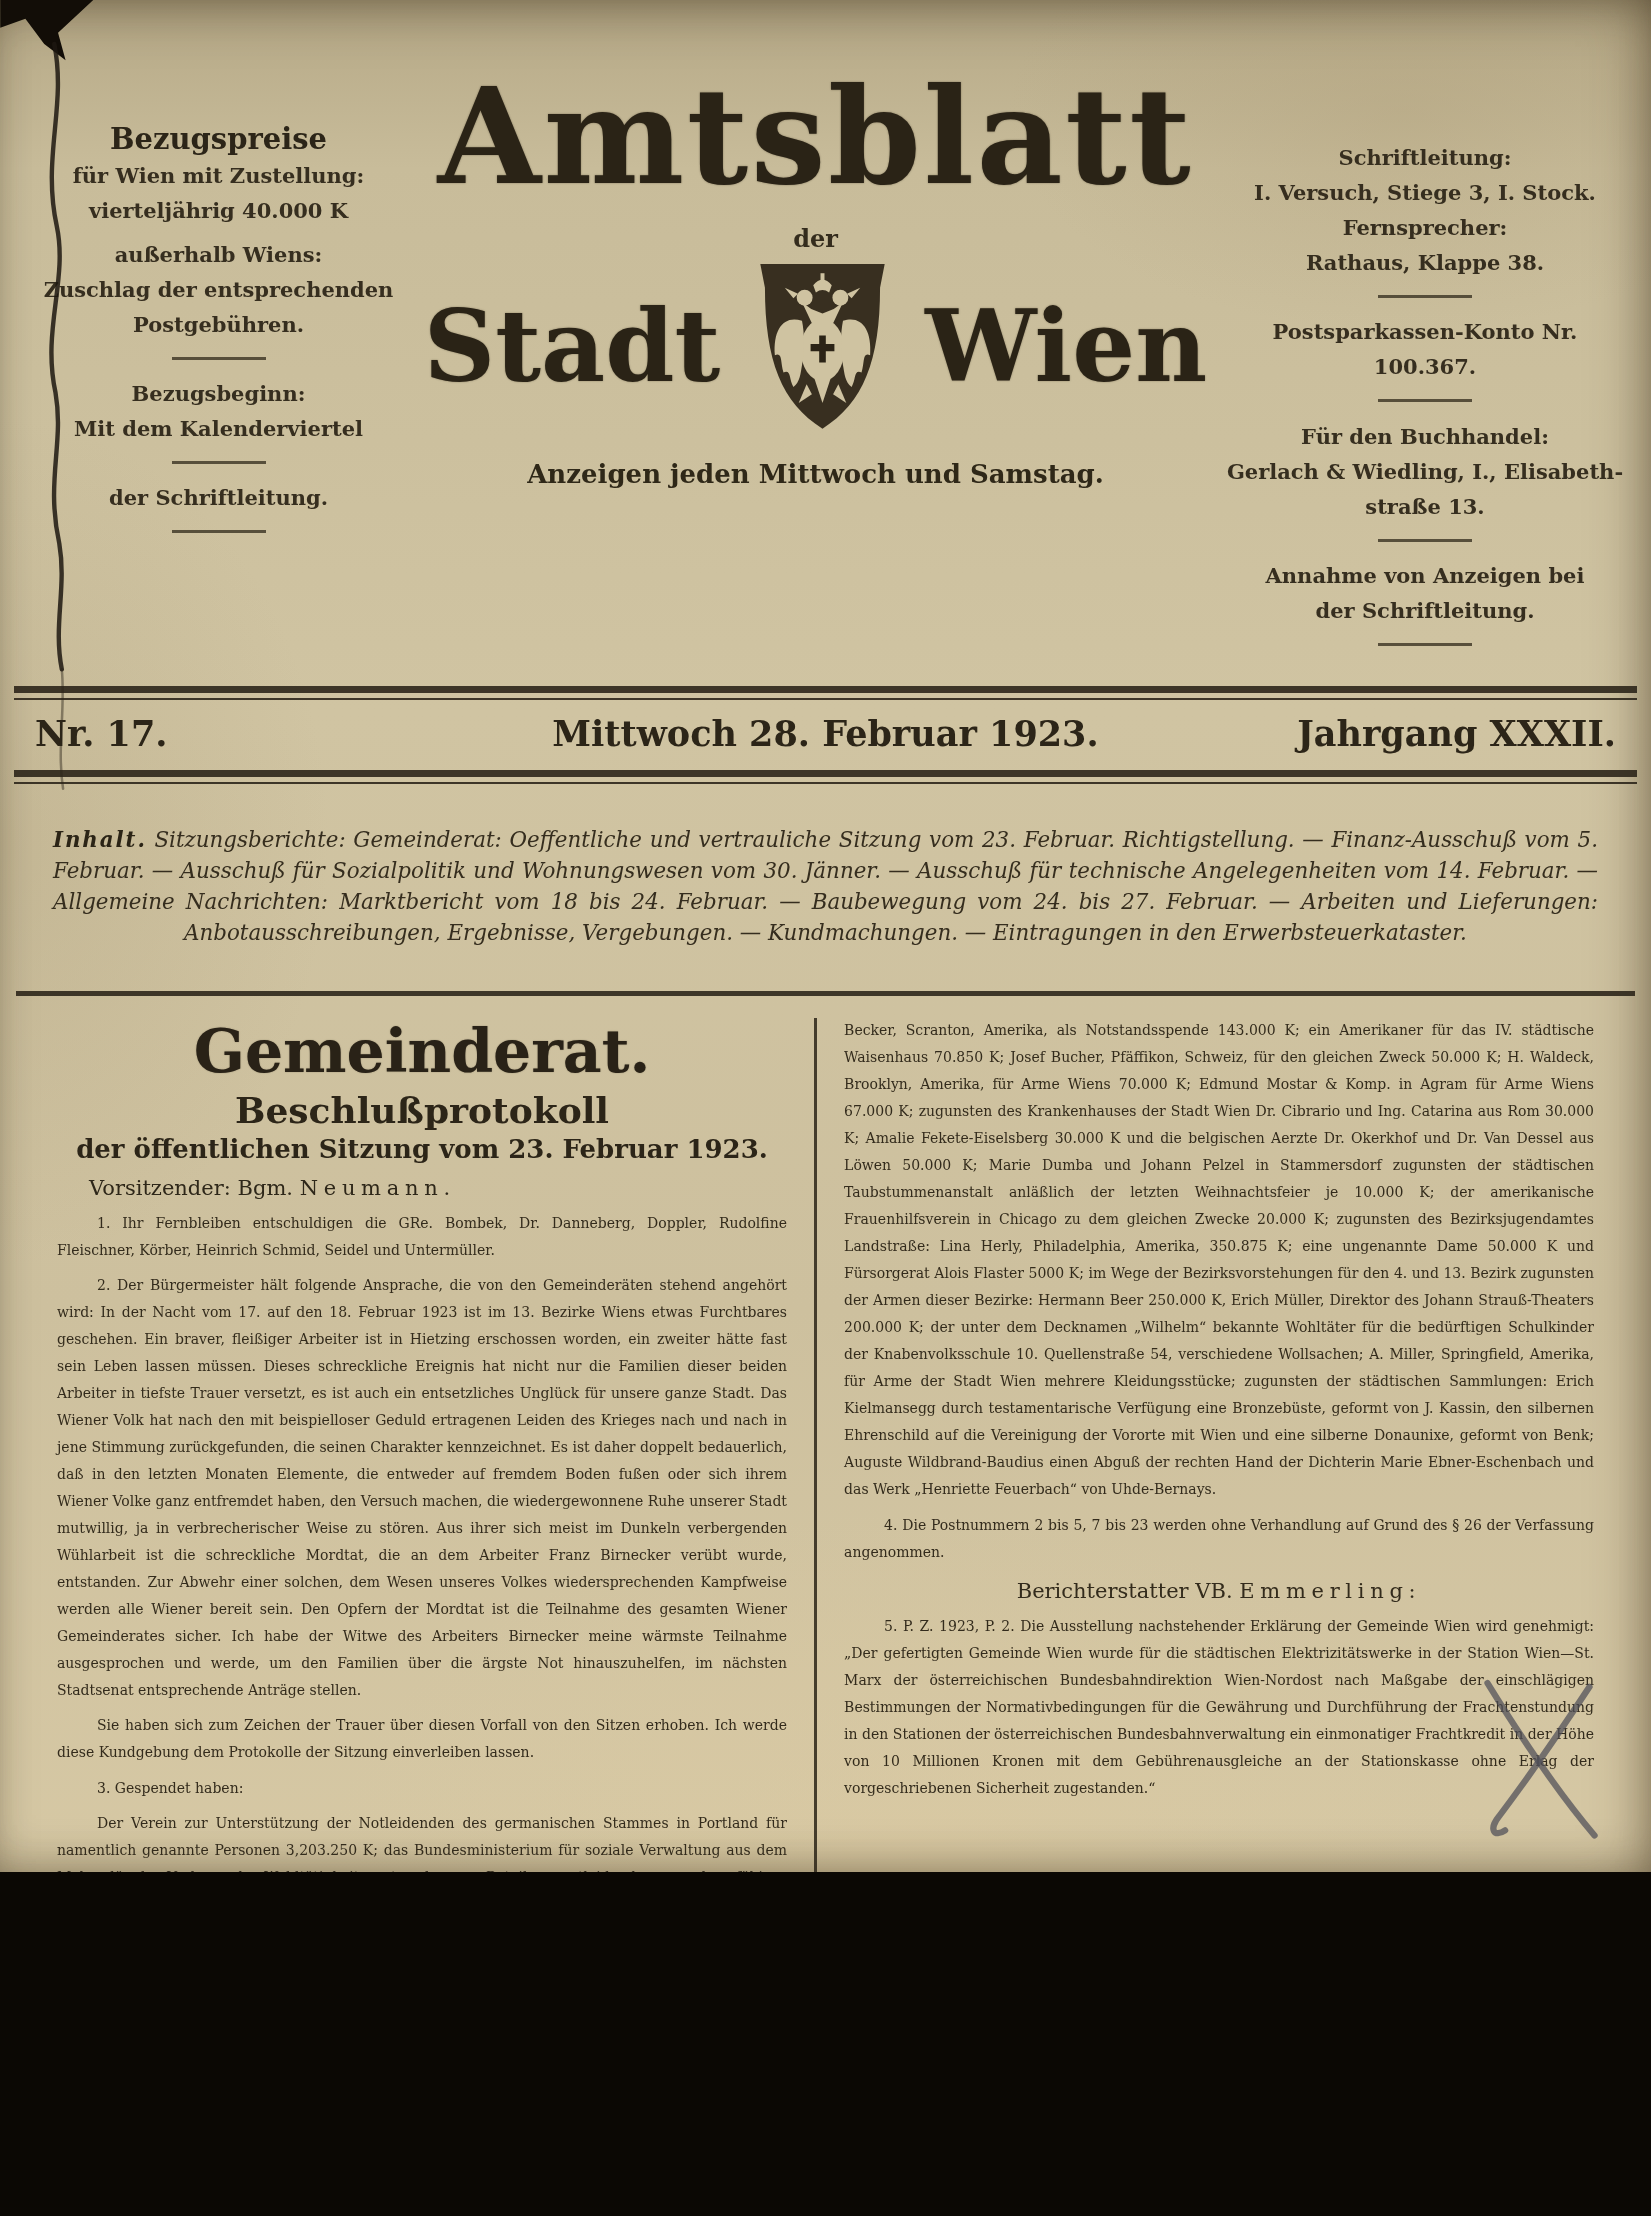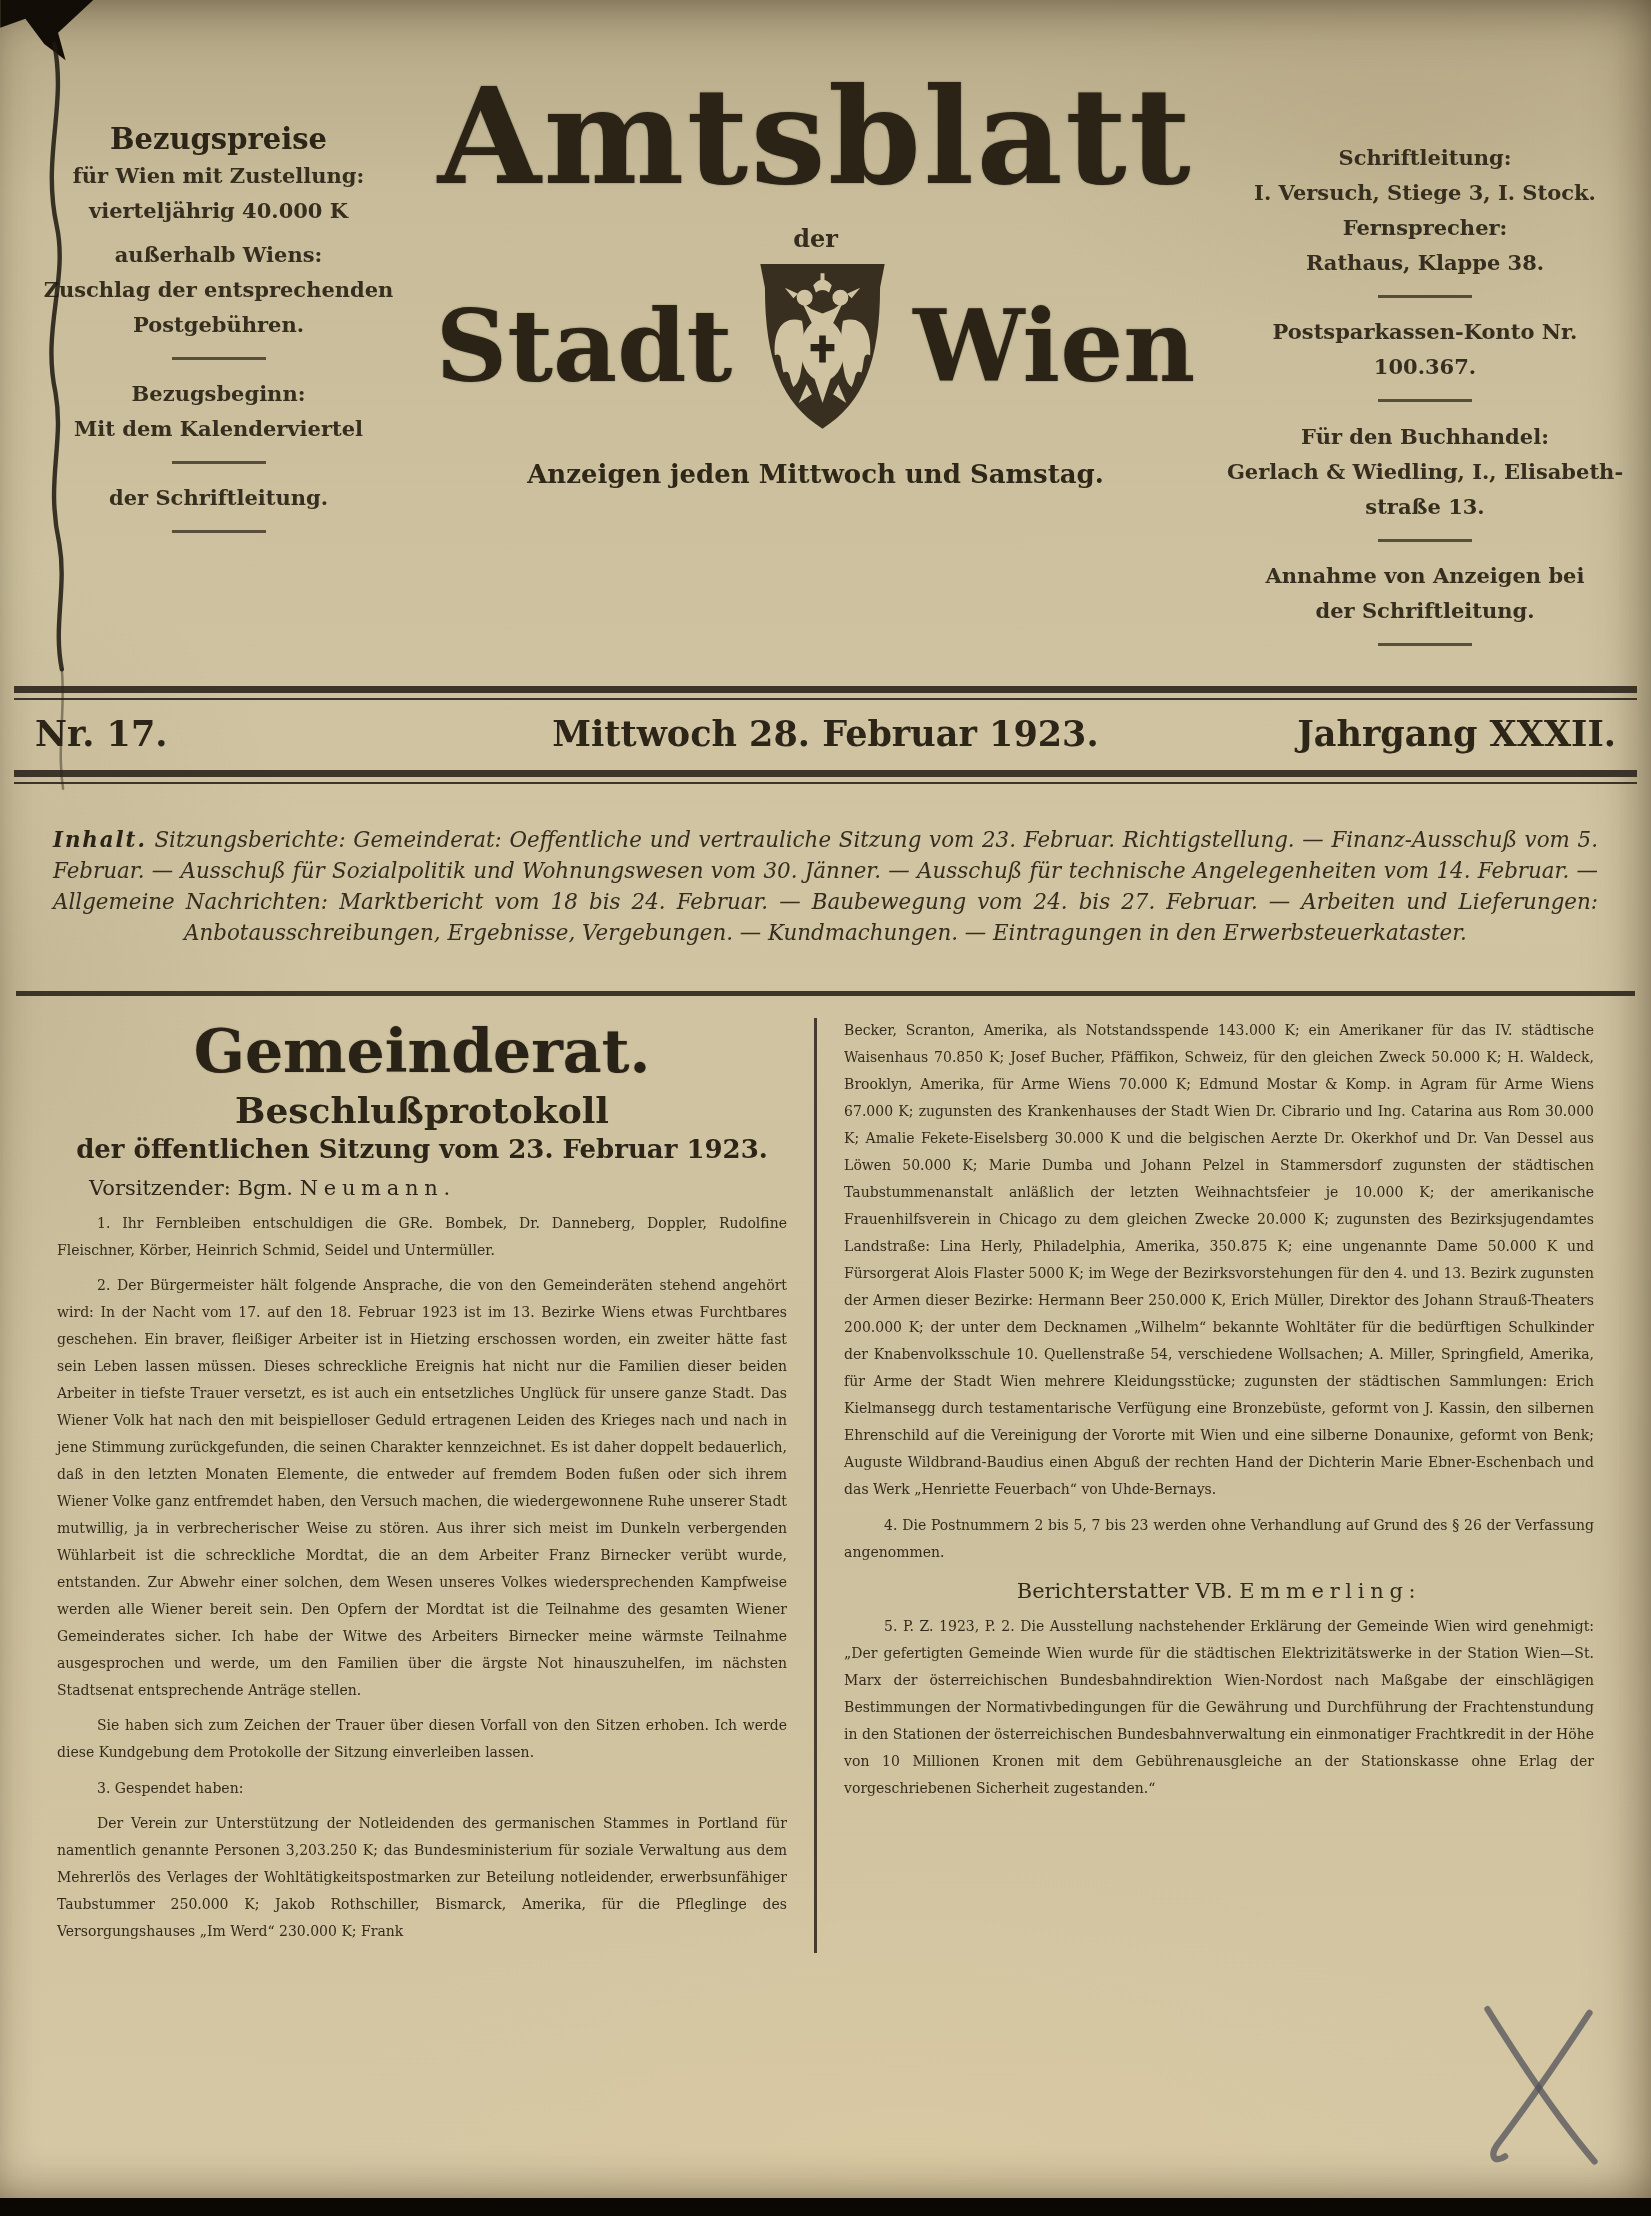--- a/index.html
+++ b/index.html
@@ -4,21 +4,21 @@
 <style>
   html,body{margin:0;padding:0;}
   body{
     width:1651px;height:2216px;position:relative;
     background:#0b0804;
     font-family:"DejaVu Serif","Liberation Serif",serif;
     color:#2e2719;
     -webkit-font-smoothing:antialiased;
   }
   .page{
-    position:absolute;left:0;top:0;width:1651px;height:2198px;overflow:hidden;
+    position:absolute;left:0;top:0;width:1651px;height:1872px;overflow:hidden;
     background:
       radial-gradient(ellipse 566px 314px at 85% 6%, rgba(176,160,124,.38), transparent 70%),
       radial-gradient(ellipse 817px 503px at 55% 100%, rgba(219,202,162,.55), transparent 72%),
       radial-gradient(ellipse 440px 566px at 0% 45%, rgba(170,155,120,.30), transparent 75%),
       linear-gradient(180deg,#b5a886 0%,#c8bc9a 9%,#d0c4a2 38%,#cdc09e 70%,#d6c8a4 100%);
     box-shadow: inset -29px 0 57px -22.6px rgba(62,48,26,.38),
                 inset 0 28px 57px -28px rgba(45,34,16,.5),
                 inset 0 -21.4px 44px -16.3px rgba(55,42,20,.35);
   }
 
@@ -32,21 +32,21 @@
   .left-box{margin-top:60px;}
   .right-box{margin-top:80px;}
 
   .center-head{text-align:center;padding-top:10px;}
   .paper-title{
     font-size:133px;line-height:1;font-weight:bold;color:#2a2316;
     letter-spacing:2.5px;margin:0;
     text-shadow:0 0 1.9px rgba(30,22,8,.45);
   }
   .title-connector{font-size:24px;font-weight:bold;margin-top:21.4px;color:#342c1d;}
-  .city-row{display:flex;justify-content:center;align-items:center;gap:24px;margin-top:6.3px;}
+  .city-row{display:flex;justify-content:center;align-items:center;gap:36px;margin-top:6.3px;}
   .city-word{font-size:99px;font-weight:bold;color:#2a2316;line-height:1;text-shadow:0 0 1.9px rgba(30,22,8,.4);}
   .tagline{font-size:26px;font-weight:bold;margin-top:25px;color:#2f2818;}
 
   
   .double-rule{height:5px;border-top:7px solid #292217;border-bottom:2.5px solid #292217;margin:0 14px;opacity:.88;}
   .double-rule.second{margin-top:0;}
   .heavy-rule{height:0;border-top:5.7px solid #292217;margin:16.3px 16.3px 0 16.3px;opacity:.88;}
 
   
   .issue-bar{display:grid;grid-template-columns:1fr auto 1fr;align-items:baseline;

